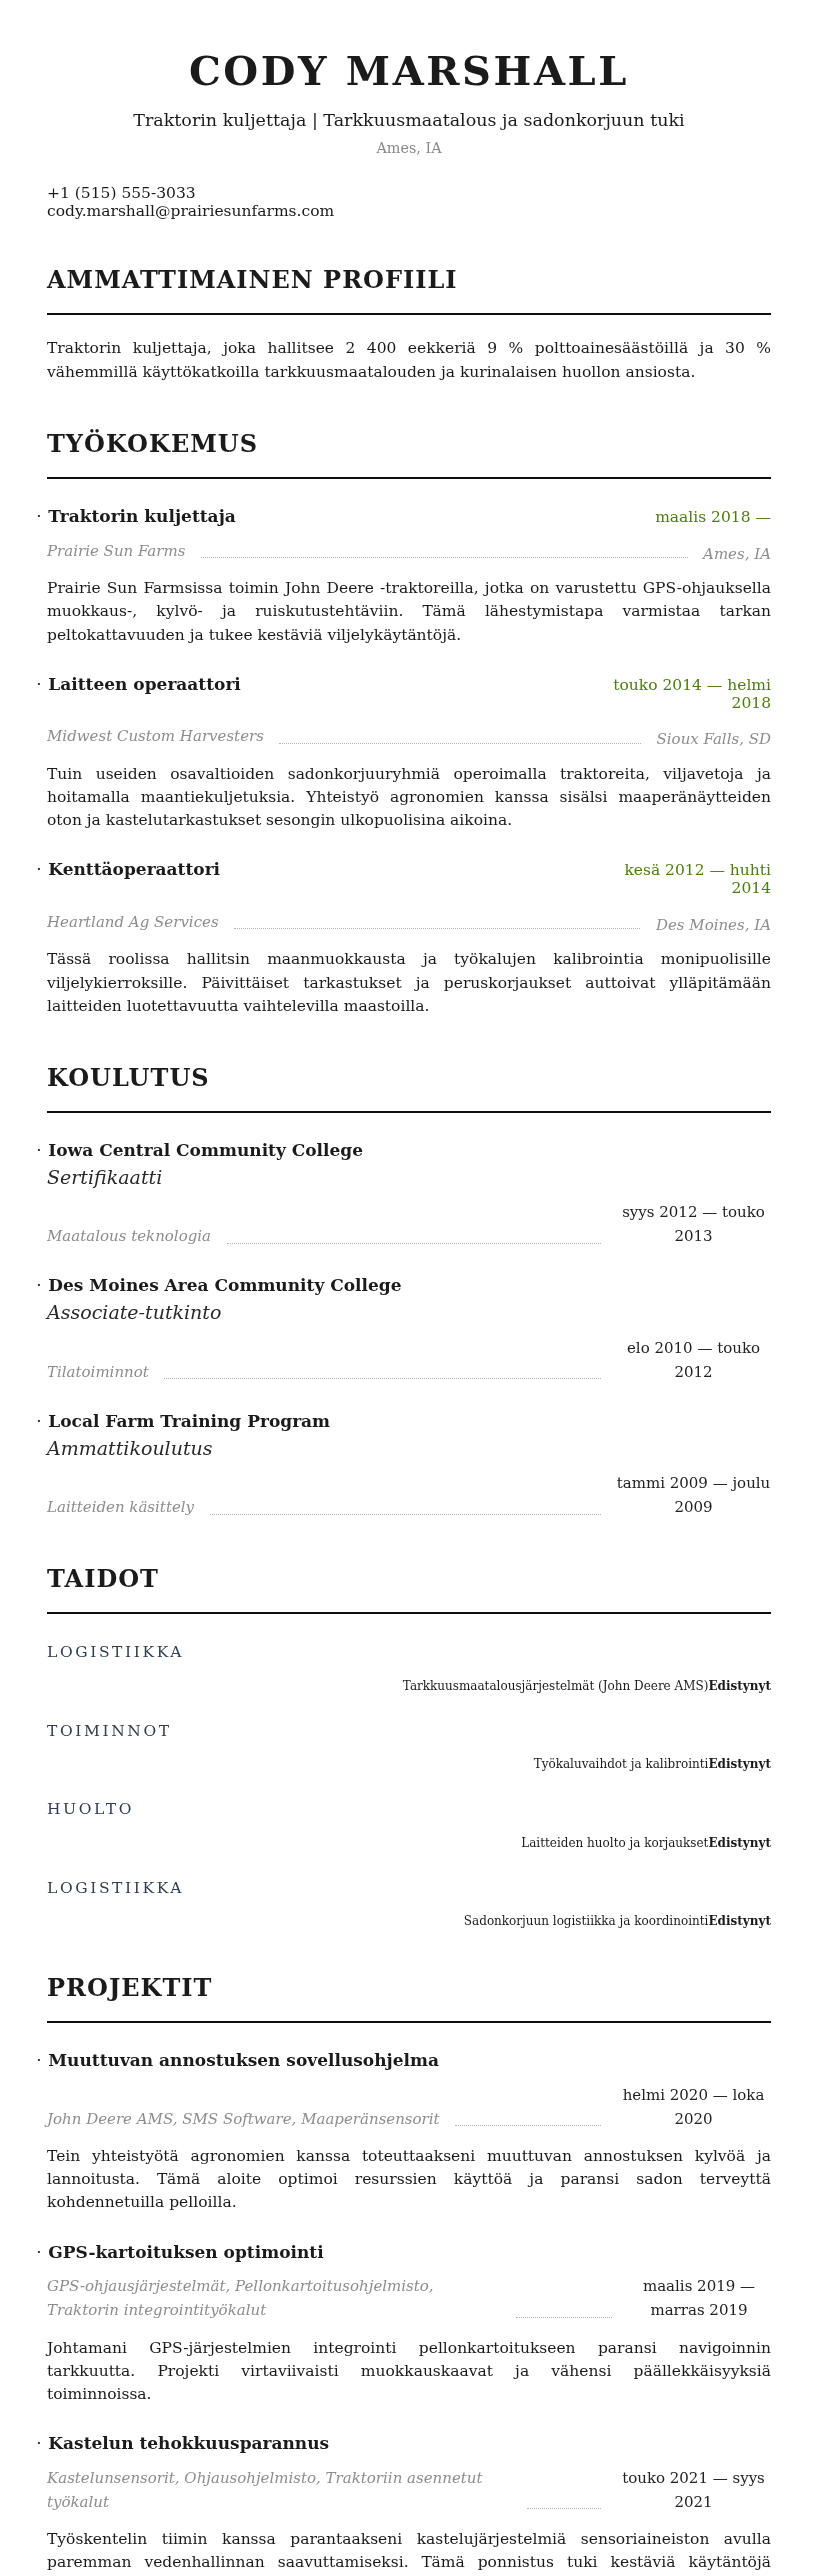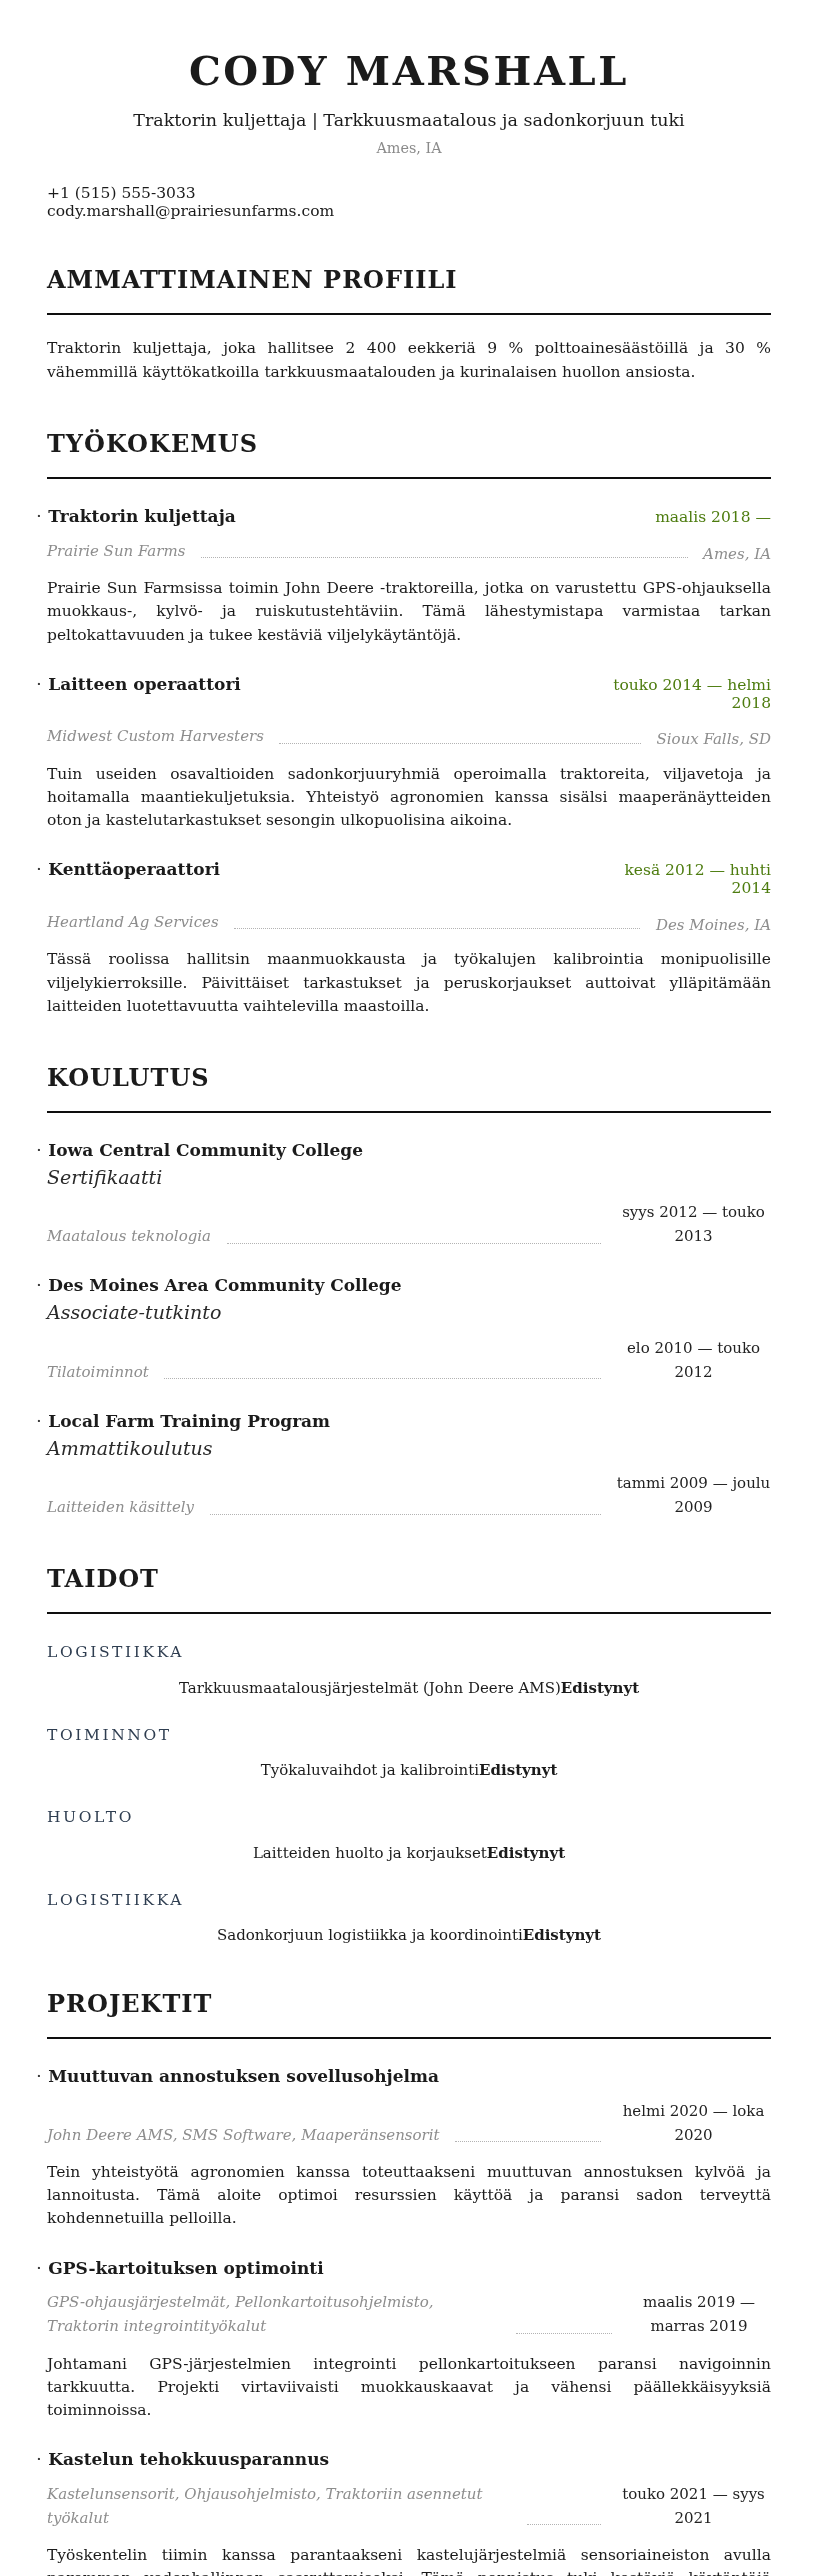--- a/index.html
+++ b/index.html
@@ -36,21 +36,21 @@
   .who { font-style:italic; color:#8d8d8d; max-width:464px; line-height:1.6; }
   .leader { flex:1 1 auto; border-bottom:1px dotted #b3b3b3; margin:0 15.5px 4.6px 15.5px; min-width:26px; }
   .where { font-style:italic; color:#8d8d8d; text-align:right; }
   .mdate { color:#222222; text-align:center; max-width:155px; line-height:1.6; }
   .desc { margin-top:14.4px; font-size:15.5px; line-height:1.5; text-align:justify; }
   .degree { margin-top:6px; font-size:19px; font-style:italic; color:#2a2a2a; }
 
   
   .skill-cat { margin-top:29px; }
   .cat-label { font-size:15.5px; letter-spacing:2.6px; color:#2e3d50; }
-  .skill-row { display:flex; justify-content:center; align-items:baseline; margin-top:17.5px; font-size:15px; }
+  .skill-row { display:flex; justify-content:flex-end; align-items:baseline; margin-top:17.5px; font-size:12px; }
   .level { font-weight:700; }
 </style>
 </head>
 <body>
 
 <div class="page">
 
   <div class="h-name">CODY MARSHALL</div>
   <div class="h-title">Traktorin kuljettaja | Tarkkuusmaatalous ja sadonkorjuun tuki</div>
   <div class="h-loc">Ames, IA</div>

